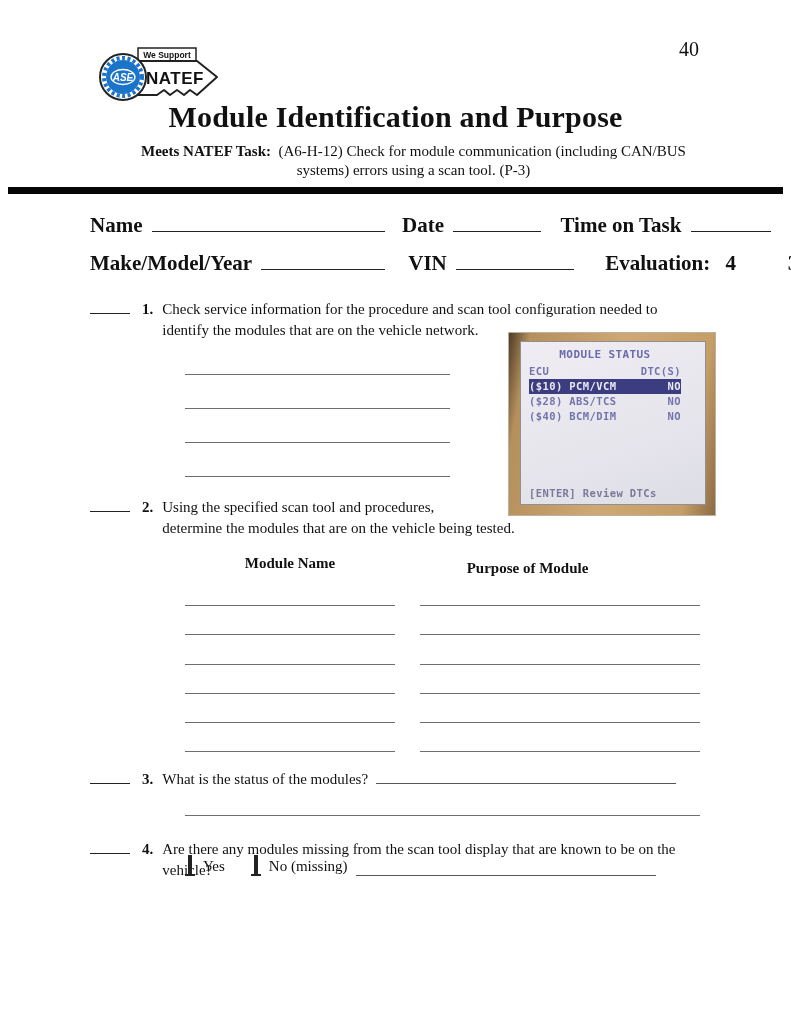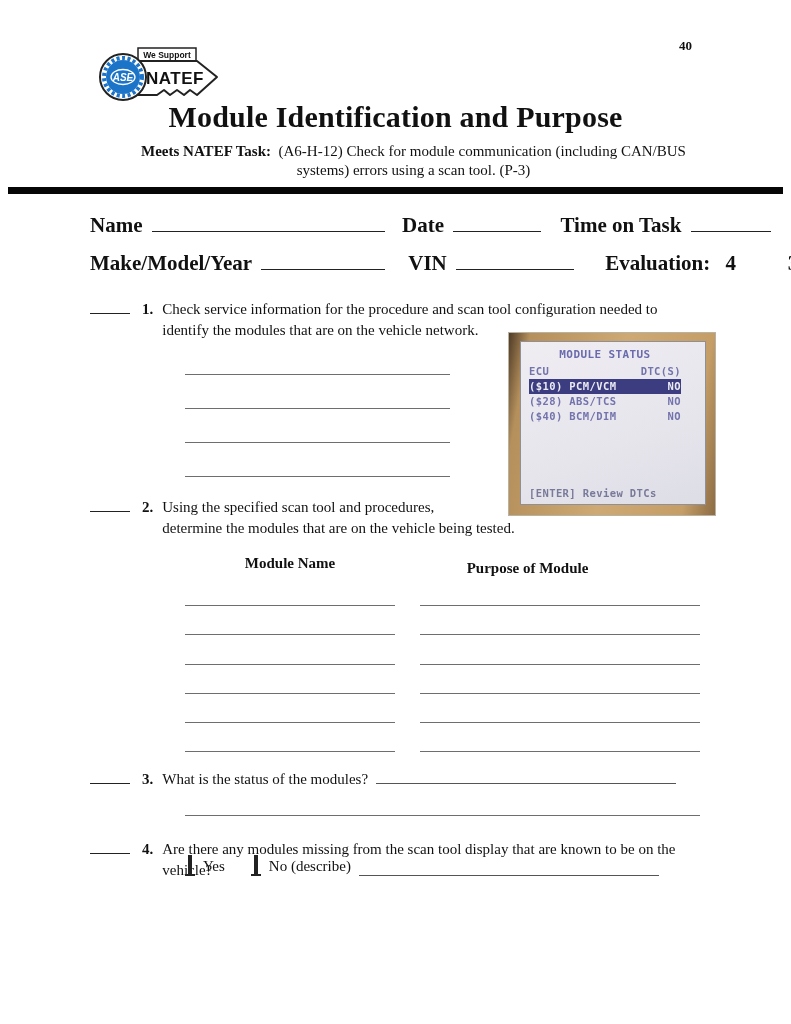--- a/index.html
+++ b/index.html
@@ -2,21 +2,21 @@
 <html><head>
 <meta charset="utf-8">
 <style>
   * { margin:0; padding:0; box-sizing:border-box; }
   html,body { width:791px; height:1024px; background:#ffffff; }
   body { position:relative; font-family:"Liberation Serif", serif; color:#111; }
   .abs { position:absolute; }
   .b { font-weight:bold; }
 
   
-  .page-num { left:679px; top:38px; font-size:13px; font-weight:bold; }
+  .page-num { left:679px; top:38px; font-size:20px; font-weight:normal; }
   .title { left:0; right:0; top:100px; text-align:center; font-size:30px; font-weight:bold; letter-spacing:0.2px; }
   .subtitle { left:0; right:0; top:142px; text-align:center; font-size:15px; line-height:19px;padding-left:36px; }
   .rule { left:8px; right:8px; top:187px; height:7px; background:#060606; }
 
   
   .form-row { font-size:21px; font-weight:bold; white-space:nowrap; }
   .ul { display:inline-block; border-bottom:1.6px solid #222; height:13px; margin:0 4px; }
   .eval-scale { white-space:pre; word-spacing:12px; margin-left:10px; }
 
   
@@ -197,15 +197,15 @@
   <span>
     <div class="tline">Are there any modules missing from the scan tool display that are known to be on the</div>
     <div class="tline">vehicle?</div>
   </span>
 </div>
 
 <div class="abs cb-row" style="left:185px; top:852px;">
   <span class="cb-wrap"><span class="cb"></span></span>
   <span class="cb-label" style="margin-right:26px;">Yes</span>
   <span class="cb-wrap"><span class="cb"></span></span>
-  <span class="cb-label">No (describe)</span>
+  <span class="cb-label">No (missing)</span>
   <span class="describe-ul"></span>
 </div>
 
 </body></html>

